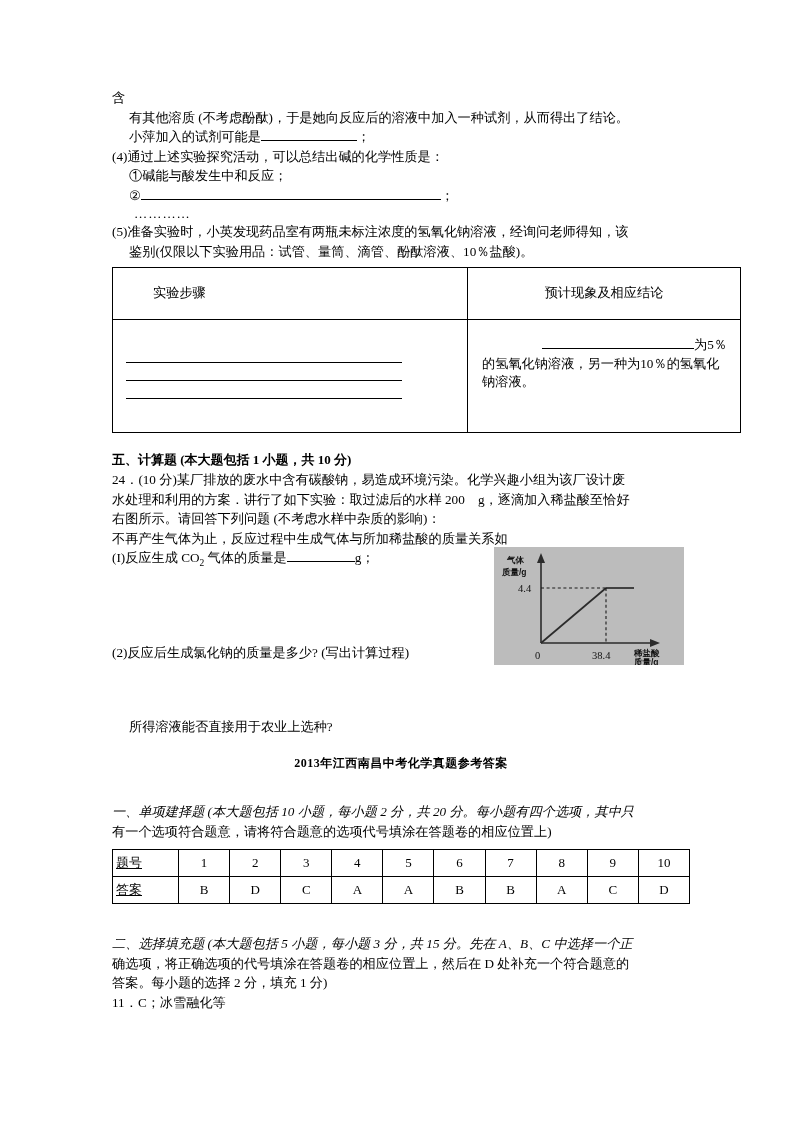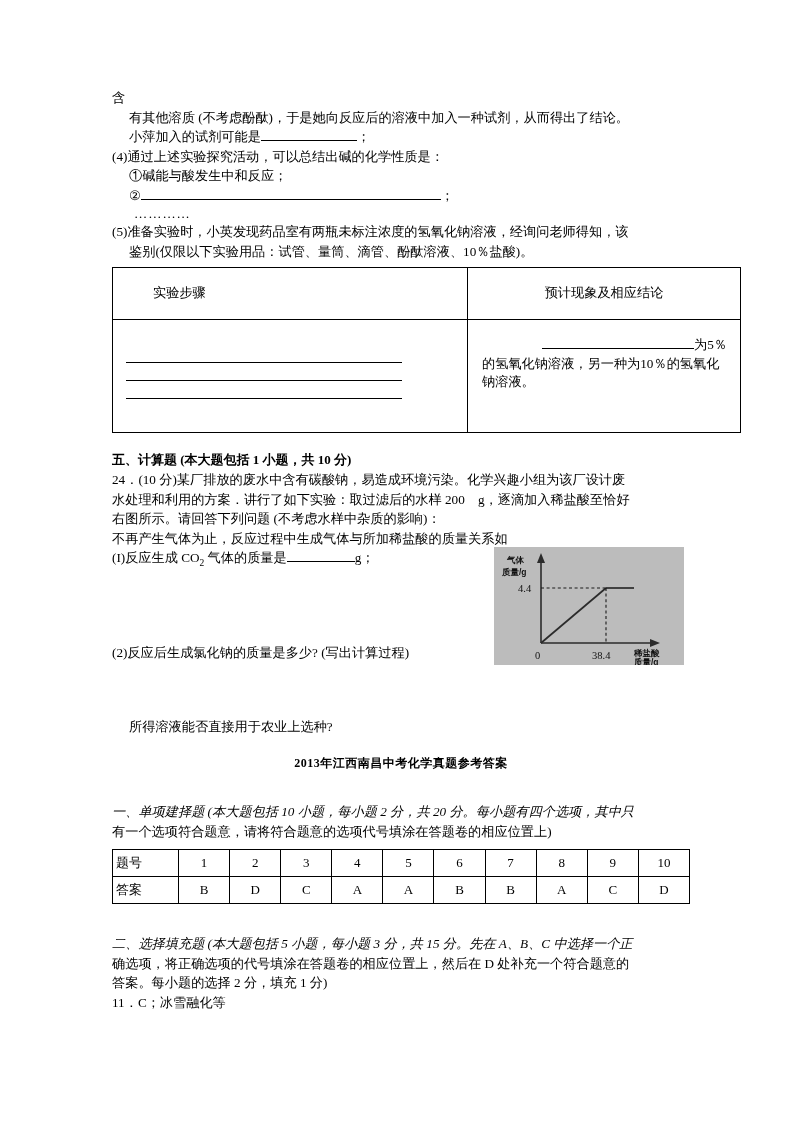--- a/index.html
+++ b/index.html
@@ -149,20 +149,21 @@
     border: 1px solid #000;
     height: 26px;
     font-size: 13px;
     text-align: center;
     padding: 0;
   }
   .mc-table td.lbl {
     text-align: left;
     padding-left: 3px;
     width: 62px;
+    text-decoration: underline;
   }
   .para { margin-top: 30px; font-style: italic; }
 </style>
 </head>
 <body>
 
 <div class="page">
 
   <div class="content">
 

